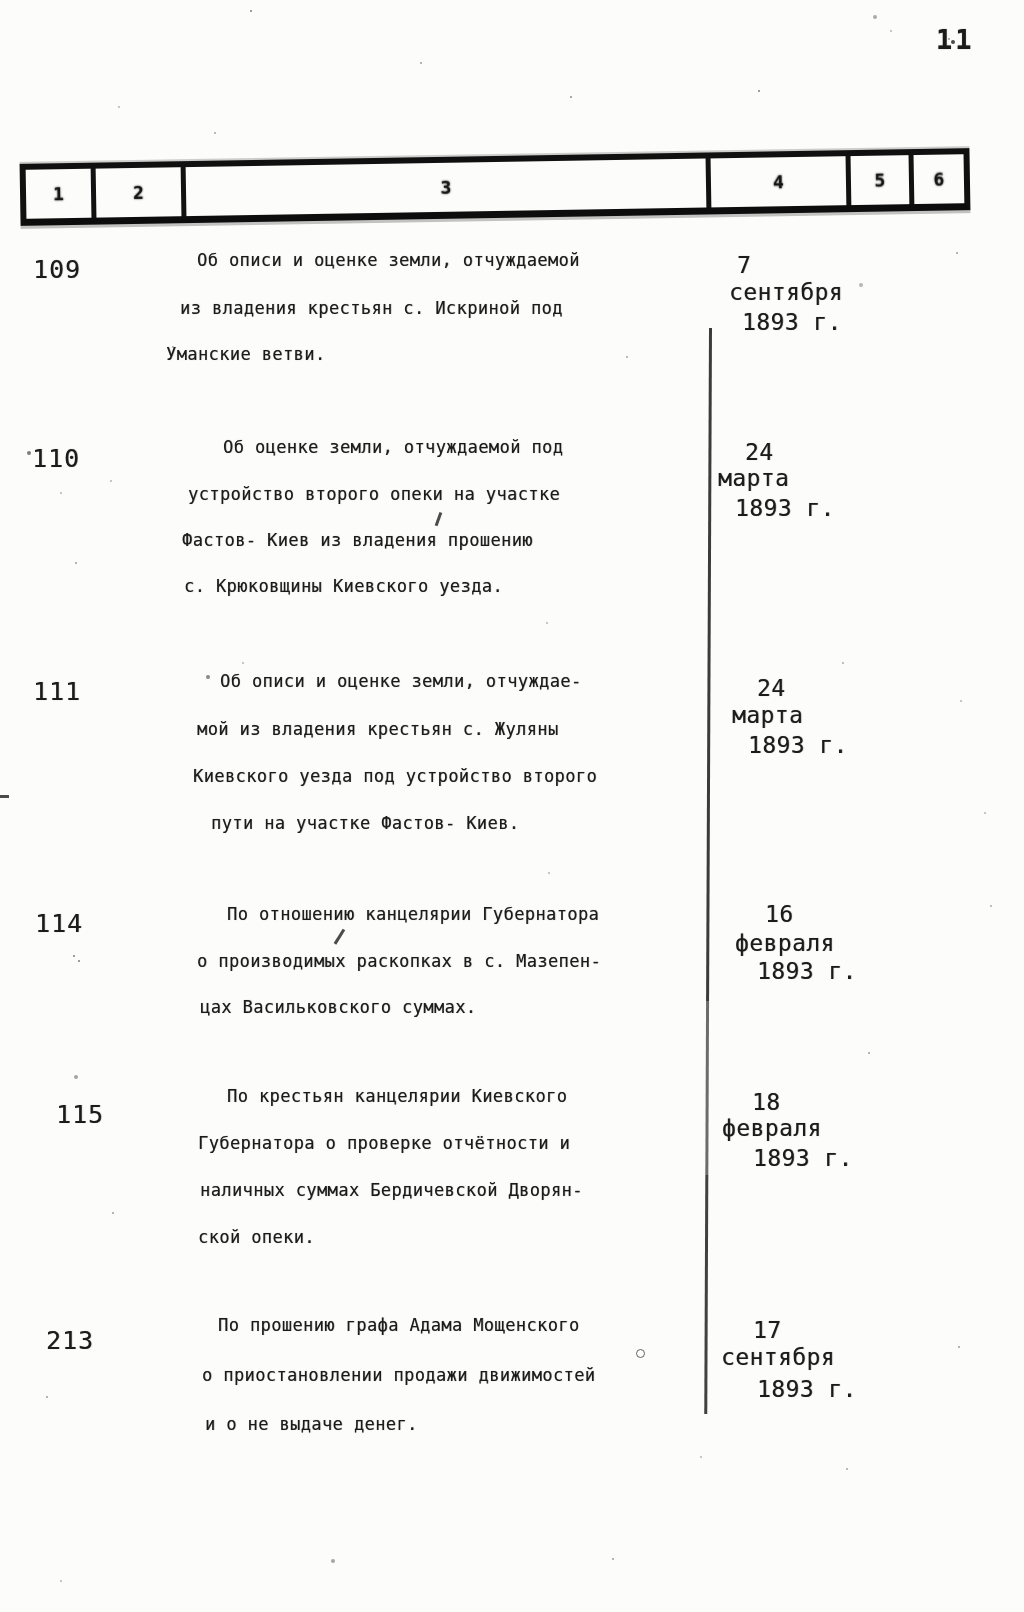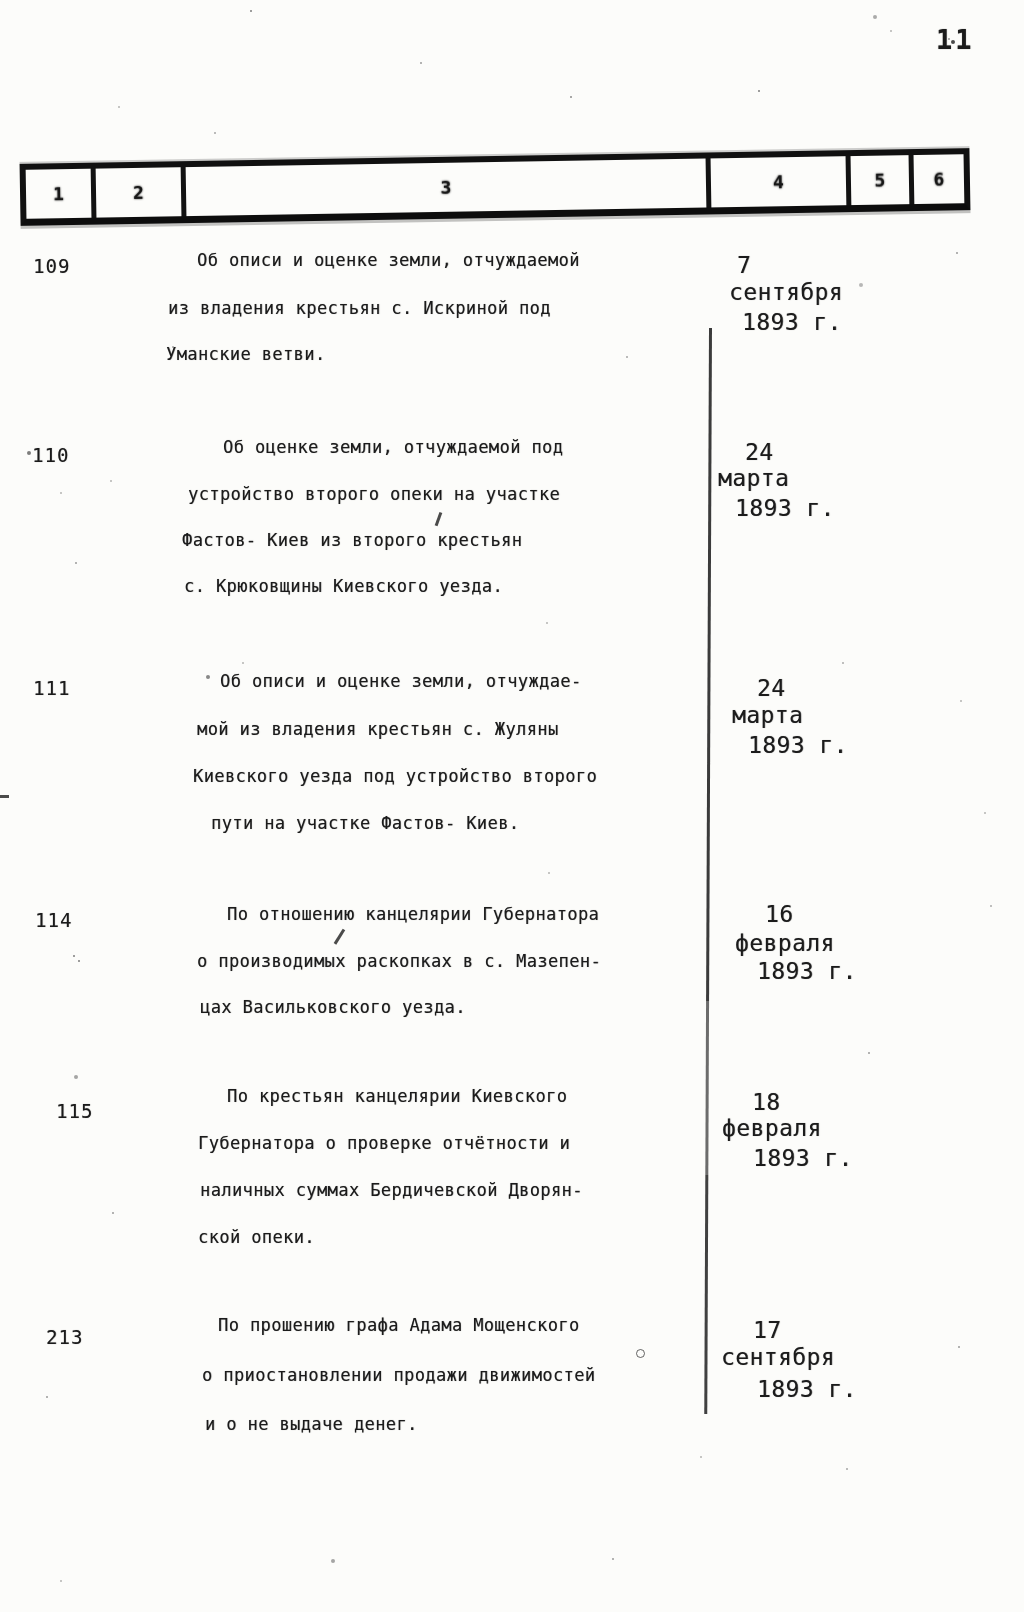--- a/index.html
+++ b/index.html
@@ -45,21 +45,21 @@
     position:absolute;left:709px;top:328px;width:2.5px;height:1086px;
     background:linear-gradient(#262626 0 62%, rgba(38,38,38,.75) 62% 78%, #2c2c2c 78% 100%);
     transform:rotate(0.25deg);transform-origin:top center;
     opacity:.9;
   }
   .txt{
     position:absolute;white-space:pre;
     font-size:17px;letter-spacing:0.4px;
     text-shadow:0.4px 0.4px 0.7px rgba(25,25,25,.55);
   }
-  .num{font-size:19px;letter-spacing:1px;}
+  .num{font-size:25px;letter-spacing:1px;}
   .dline{font-size:23px;}
   
   .speckles{
     position:absolute;left:0;top:0;width:2px;height:2px;border-radius:50%;
     background:transparent;
     box-shadow:
       250px 10px 0 0 rgba(40,40,40,.6), 420px 62px 0 0 rgba(60,60,60,.5),
       570px 96px 0 0 rgba(50,50,50,.55), 758px 90px 0 0 rgba(40,40,40,.6),
       948px 38px 0 0 rgba(60,60,60,.5), 874px 16px 0 1px rgba(70,70,70,.45),
       890px 30px 0 0 rgba(70,70,70,.4), 952px 41px 0 1px rgba(30,30,30,.8),
@@ -108,32 +108,32 @@
       <div class="hcell c4">4</div>
       <div class="hcell c5">5</div>
       <div class="hcell c6">6</div>
     </div>
 
     <div class="vrule"></div>
 
     <div>
       <span class="txt num" style="left:33px;top:255px">109</span>
       <span class="txt" style="left:197px;top:250px">Об описи и оценке земли, отчуждаемой</span>
-      <span class="txt" style="left:168px;top:298px">из владения крестьян с. Искриной под</span>
+      <span class="txt" style="left:180px;top:298px">из владения крестьян с. Искриной под</span>
       <span class="txt" style="left:166px;top:344px">Уманские ветви.</span>
       <span class="txt dline" style="left:737px;top:252px">7</span>
       <span class="txt dline" style="left:729px;top:279px">сентября</span>
       <span class="txt dline" style="left:742px;top:309px">1893 г.</span>
     </div>
 
     <div>
       <span class="txt num" style="left:32px;top:444px">110</span>
       <span class="txt" style="left:223px;top:437px">Об оценке земли, отчуждаемой под</span>
       <span class="txt" style="left:188px;top:484px">устройство второго опеки на участке</span>
-      <span class="txt" style="left:182px;top:530px">Фастов- Киев из второго крестьян</span>
+      <span class="txt" style="left:182px;top:530px">Фастов- Киев из владения прошению</span>
       <span class="txt" style="left:184px;top:576px">с. Крюковщины Киевского уезда.</span>
       <span class="txt dline" style="left:745px;top:439px">24</span>
       <span class="txt dline" style="left:718px;top:465px">марта</span>
       <span class="txt dline" style="left:735px;top:495px">1893 г.</span>
     </div>
 
     <div>
       <span class="txt num" style="left:33px;top:677px">111</span>
       <span class="txt" style="left:220px;top:671px">Об описи и оценке земли, отчуждае-</span>
       <span class="txt" style="left:197px;top:719px">мой из владения крестьян с. Жуляны</span>
@@ -141,21 +141,21 @@
       <span class="txt" style="left:211px;top:813px">пути на участке Фастов- Киев.</span>
       <span class="txt dline" style="left:757px;top:675px">24</span>
       <span class="txt dline" style="left:732px;top:702px">марта</span>
       <span class="txt dline" style="left:748px;top:732px">1893 г.</span>
     </div>
 
     <div>
       <span class="txt num" style="left:35px;top:909px">114</span>
       <span class="txt" style="left:227px;top:904px">По отношению канцелярии Губернатора</span>
       <span class="txt" style="left:197px;top:951px">о производимых раскопках в с. Мазепен-</span>
-      <span class="txt" style="left:200px;top:997px">цах Васильковского уезда.</span>
+      <span class="txt" style="left:200px;top:997px">цах Васильковского суммах.</span>
       <span class="txt dline" style="left:765px;top:901px">16</span>
       <span class="txt dline" style="left:735px;top:930px">февраля</span>
       <span class="txt dline" style="left:757px;top:958px">1893 г.</span>
     </div>
 
     <div>
       <span class="txt num" style="left:56px;top:1100px">115</span>
       <span class="txt" style="left:227px;top:1086px">По крестьян канцелярии Киевского</span>
       <span class="txt" style="left:198px;top:1133px">Губернатора о проверке отчётности и</span>
       <span class="txt" style="left:200px;top:1180px">наличных суммах Бердичевской Дворян-</span>

